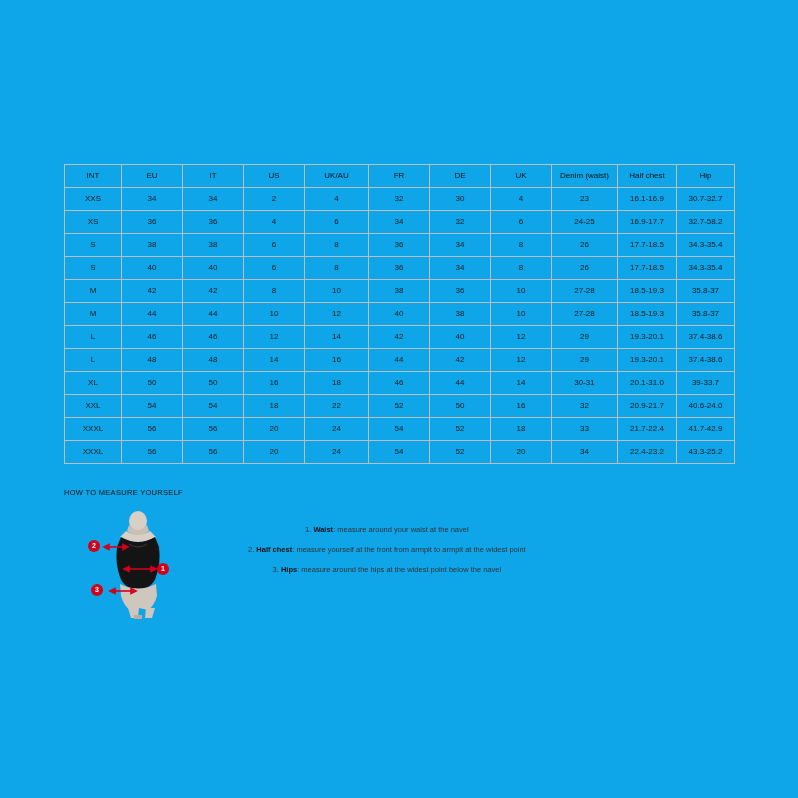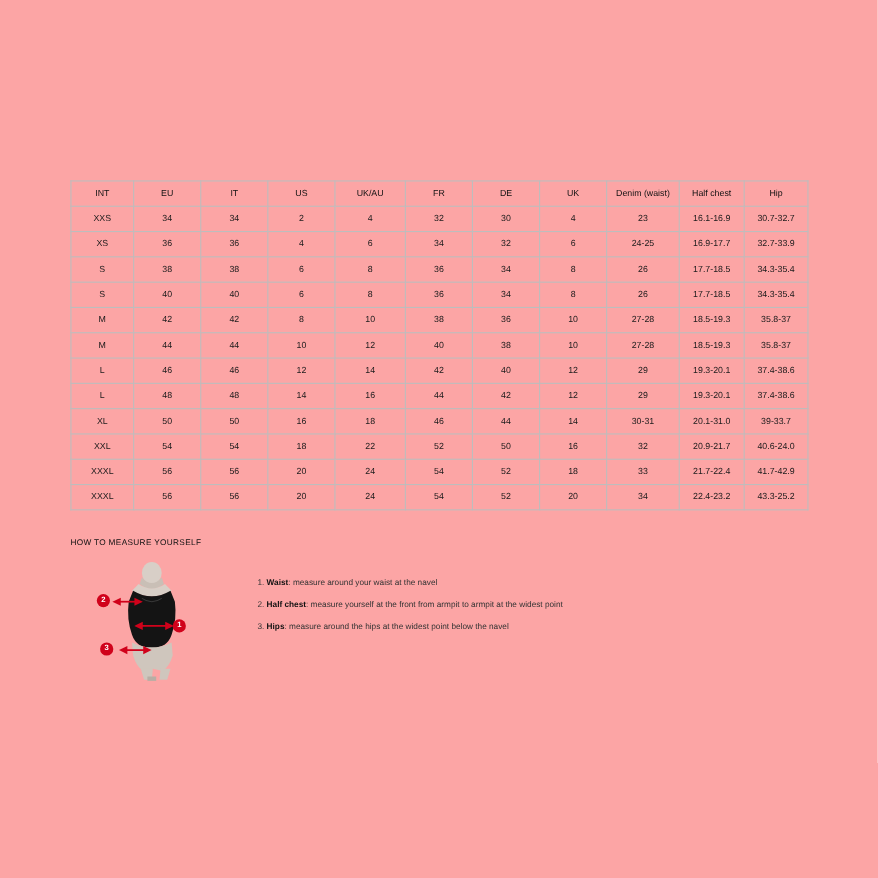--- a/index.html
+++ b/index.html
@@ -8,21 +8,21 @@
     padding: 0;
     width: 798px;
     height: 798px;
     background: #ffffff;
     font-family: "Liberation Sans", sans-serif;
   }
   .page {
     position: relative;
     width: 798px;
     height: 798px;
-    background: #fca5a5;
+    background: #0ea5e9;
   }
   
   .table-wrap {
     position: absolute;
     left: 64px;
     top: 164px;
     width: 670px;
   }
   table.size-table {
     border-collapse: collapse;
@@ -80,22 +80,23 @@
     align-items: flex-start;
   }
   .figure-holder {
     position: relative;
     width: 130px;
     height: 110px;
     margin-left: 26px;
     flex: none;
   }
   .notes {
-    margin-left: 14px;
+    margin-left: 28px;
     padding-top: 14px;
+    text-align: center;
   }
   .note-line {
     font-size: 7.5px;
     color: #333;
     line-height: 1.35;
     margin-bottom: 10px;
     white-space: nowrap;
   }
   .note-line b { color: #111; }
   .note-num { color: #333; }
@@ -172,21 +173,21 @@
             <td>XS</td>
             <td>36</td>
             <td>36</td>
             <td>4</td>
             <td>6</td>
             <td>34</td>
             <td>32</td>
             <td>6</td>
             <td>24-25</td>
             <td>16.9-17.7</td>
-            <td>32.7-33.9</td>
+            <td>32.7-58.2</td>
           </tr>
           <tr>
             <td>S</td>
             <td>38</td>
             <td>38</td>
             <td>6</td>
             <td>8</td>
             <td>36</td>
             <td>34</td>
             <td>8</td>

